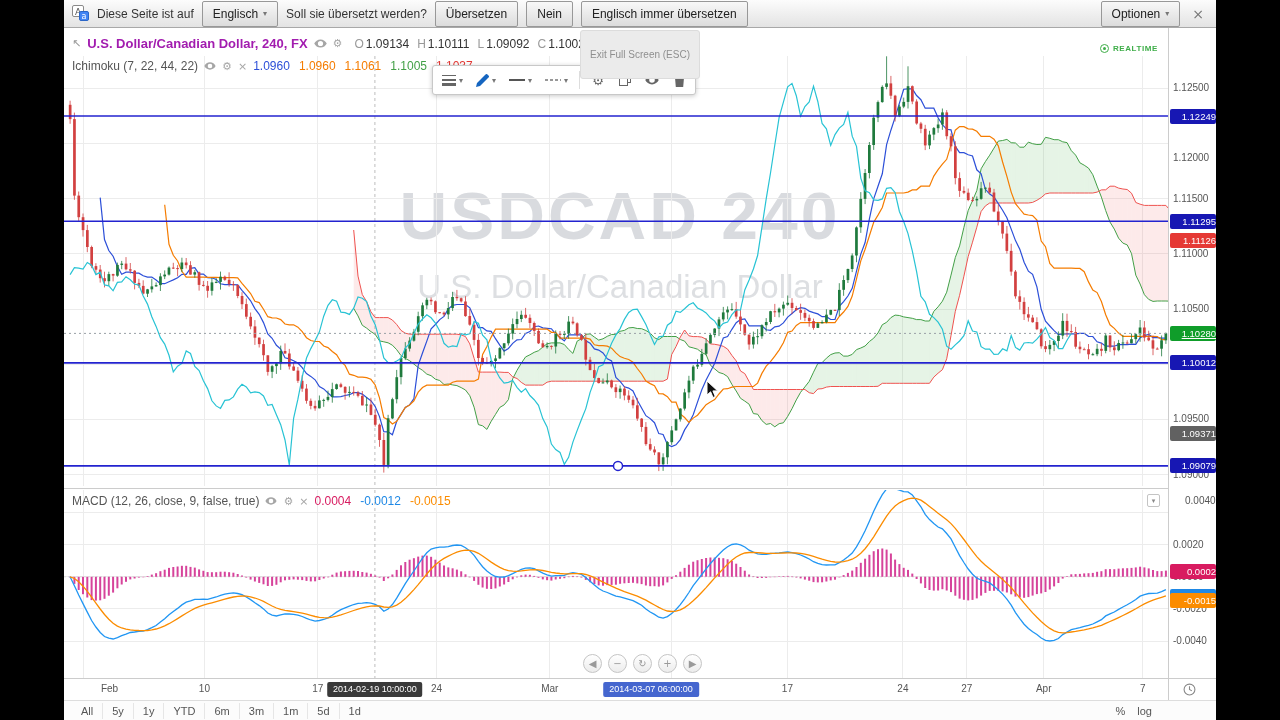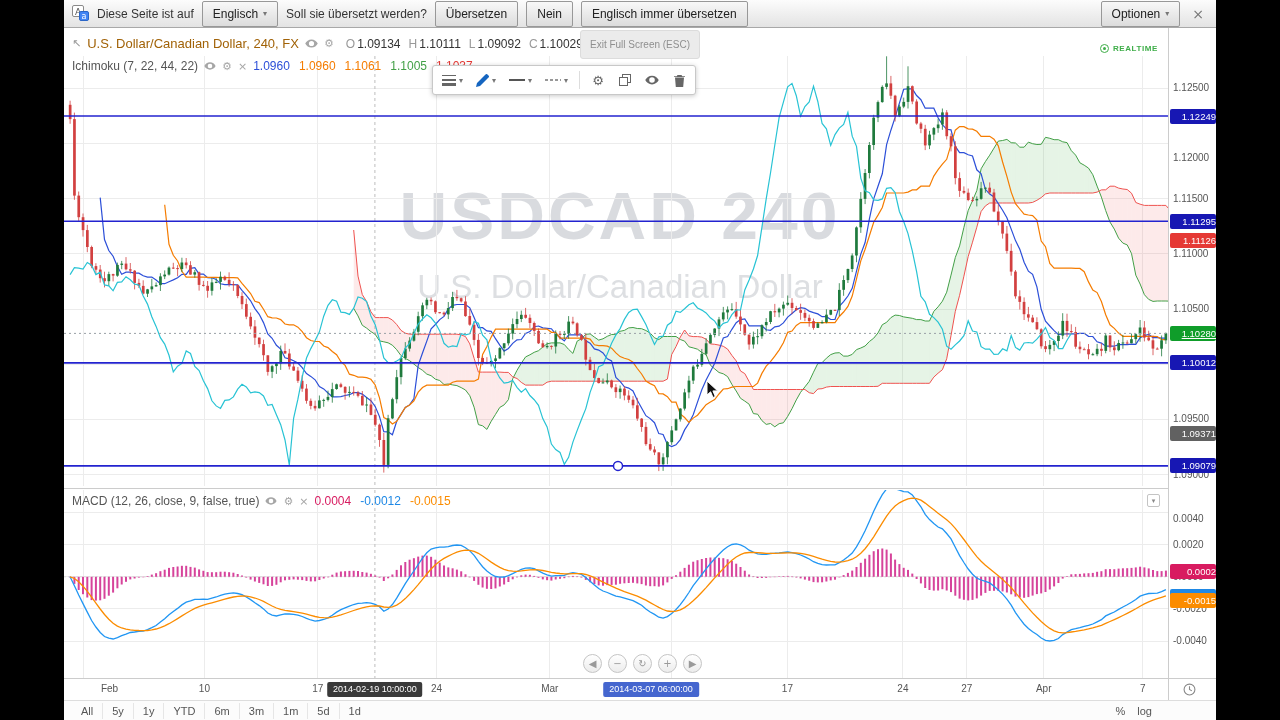--- a/index.html
+++ b/index.html
@@ -39,39 +39,39 @@
 
   #bottom-toolbar{position:absolute;top:672px;left:0;width:1152px;height:20px;border-top:1px solid #ddd;background:#fcfcfc;
     display:flex;align-items:center;justify-content:space-between;padding:0 8px}
   #range-buttons{display:flex;align-items:center;height:100%}
   .range-btn{font-size:11px;color:#555;padding:0 9px;border-right:1px solid #e6e6e6;line-height:16px;cursor:default}
   .range-btn:last-child{border-right:none}
   #scale-buttons{display:flex;gap:12px;font-size:11px;color:#555;padding-right:56px}
   .scale-btn{cursor:default}
 
   #chart-header{position:absolute;top:8px;left:8px;display:flex;align-items:center;gap:6px;z-index:3}
-  .hdr-title{font-weight:normal;font-size:13px;color:#a16207}
+  .hdr-title{font-weight:bold;font-size:13px;color:#a21caf}
   .mini-icon{display:inline-flex;align-items:center;color:#a6a6a6}
   .mini-gear{font-size:11px;color:#a6a6a6}
   .mini-x{font-size:11px;color:#a6a6a6}
   .ohlc{display:flex;gap:8px;font-size:12px;margin-left:6px}
   .ohlc .lbl{color:#999;margin-right:2px}
   .ohlc .val{color:#333}
   #study-row{position:absolute;top:31px;left:8px;display:flex;align-items:center;gap:6px;font-size:12px;color:#555;z-index:2}
   #macd-row{position:absolute;top:466px;left:8px;display:flex;align-items:center;gap:6px;font-size:12px;color:#555;z-index:3}
   .study-vals{display:flex;gap:9px;font-size:12px}
 
   #drawing-toolbar{position:absolute;top:37px;left:368px;display:flex;align-items:center;gap:3px;background:#fff;
     border:1px solid #c8c8c8;border-radius:3px;box-shadow:0 1px 5px rgba(0,0,0,.22);padding:2px 4px;z-index:5}
   .dt-btn{height:24px;min-width:24px;border:none;background:transparent;display:flex;align-items:center;justify-content:center;gap:3px;padding:0 5px;border-radius:2px;cursor:default}
   .dt-sep{width:1px;height:18px;background:#ddd;margin:0 3px}
   .dt-gear{font-size:13px;color:#666}
 
   #exit-tooltip{position:absolute;top:2px;left:576px;transform:translateX(-50%);background:#ebebeb;border:1px solid #dcdcdc;
-    border-radius:3px;color:#8f8f8f;font-size:10px;padding:8px 9px;z-index:6;white-space:nowrap}
+    border-radius:3px;color:#8f8f8f;font-size:10px;padding:18px 9px;z-index:6;white-space:nowrap}
   #realtime{position:absolute;top:16px;right:58px;display:flex;align-items:center;gap:4px;color:#3fae49;font-size:8px;font-weight:bold;letter-spacing:.6px;z-index:4}
   .rt-dot{width:9px;height:9px;border:1.5px solid #3fae49;border-radius:50%;display:inline-block;position:relative}
   .rt-dot::after{content:"";position:absolute;left:2px;top:2px;width:3px;height:3px;background:#3fae49;border-radius:50%}
 
   #nav-cluster{position:absolute;top:626px;left:519px;display:flex;gap:6px;z-index:4}
   .nav-btn{width:19px;height:19px;border-radius:50%;border:1px solid #c5c5c5;background:linear-gradient(#fff,#ececec);
     color:#999;font-size:10px;display:flex;align-items:center;justify-content:center;cursor:default}
 
   #collapse-icon{position:absolute;top:466px;right:56px;width:13px;height:13px;border:1px solid #c4c4c4;border-radius:2px;
     display:flex;align-items:center;justify-content:center;font-size:7px;color:#888;background:#fff;z-index:4}
@@ -1153,21 +1153,21 @@
 
     <div id="price-axis">
         <div class="axis-label" style="top: 54.3px;">1.12500</div>
         <div class="axis-label" style="top: 124px;">1.12000</div>
         <div class="axis-label" style="top: 164.7px;">1.11500</div>
         <div class="axis-label" style="top: 219.9px;">1.11000</div>
         <div class="axis-label" style="top: 275.1px;">1.10500</div>
         <div class="axis-label" style="top: 330.3px;">1.10000</div>
         <div class="axis-label" style="top: 385.4px;">1.09500</div>
         <div class="axis-label" style="top: 440.6px;">1.09000</div>
-        <div class="axis-label" style="top: 485px;">0.0040</div>
+        <div class="axis-label" style="top: 467px; margin-left: 12px;">0.0040</div>
         <div class="axis-label" style="top: 510.6px;">0.0020</div>
         <div class="axis-label" style="top: 542.8px;">0.0000</div>
         <div class="axis-label" style="top: 574.9px;">-0.0020</div>
         <div class="axis-label" style="top: 607px;">-0.0040</div>
         <div class="axis-badge" style="top: 80.5px; background: rgb(23, 23, 179);">1.12249</div>
         <div class="axis-badge" style="top: 185.8px; background: rgb(23, 23, 179);">1.11295</div>
         <div class="axis-badge" style="top: 204.5px; background: rgb(229, 57, 53);">1.11126</div>
         <div class="axis-badge" style="top: 297.9px; background: rgb(15, 157, 42); text-decoration: underline;">1.10280</div>
         <div class="axis-badge" style="top: 327.4px; background: rgb(23, 23, 179);">1.10012</div>
         <div class="axis-badge" style="top: 398.2px; background: rgb(97, 97, 97);">1.09371</div>

